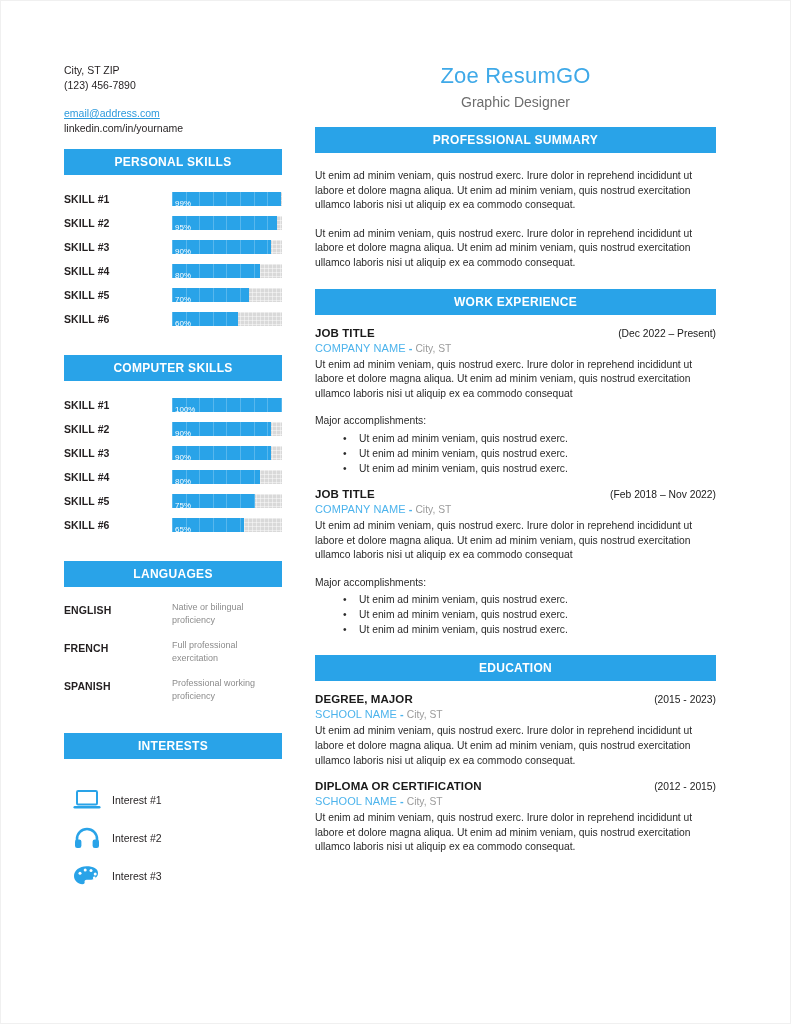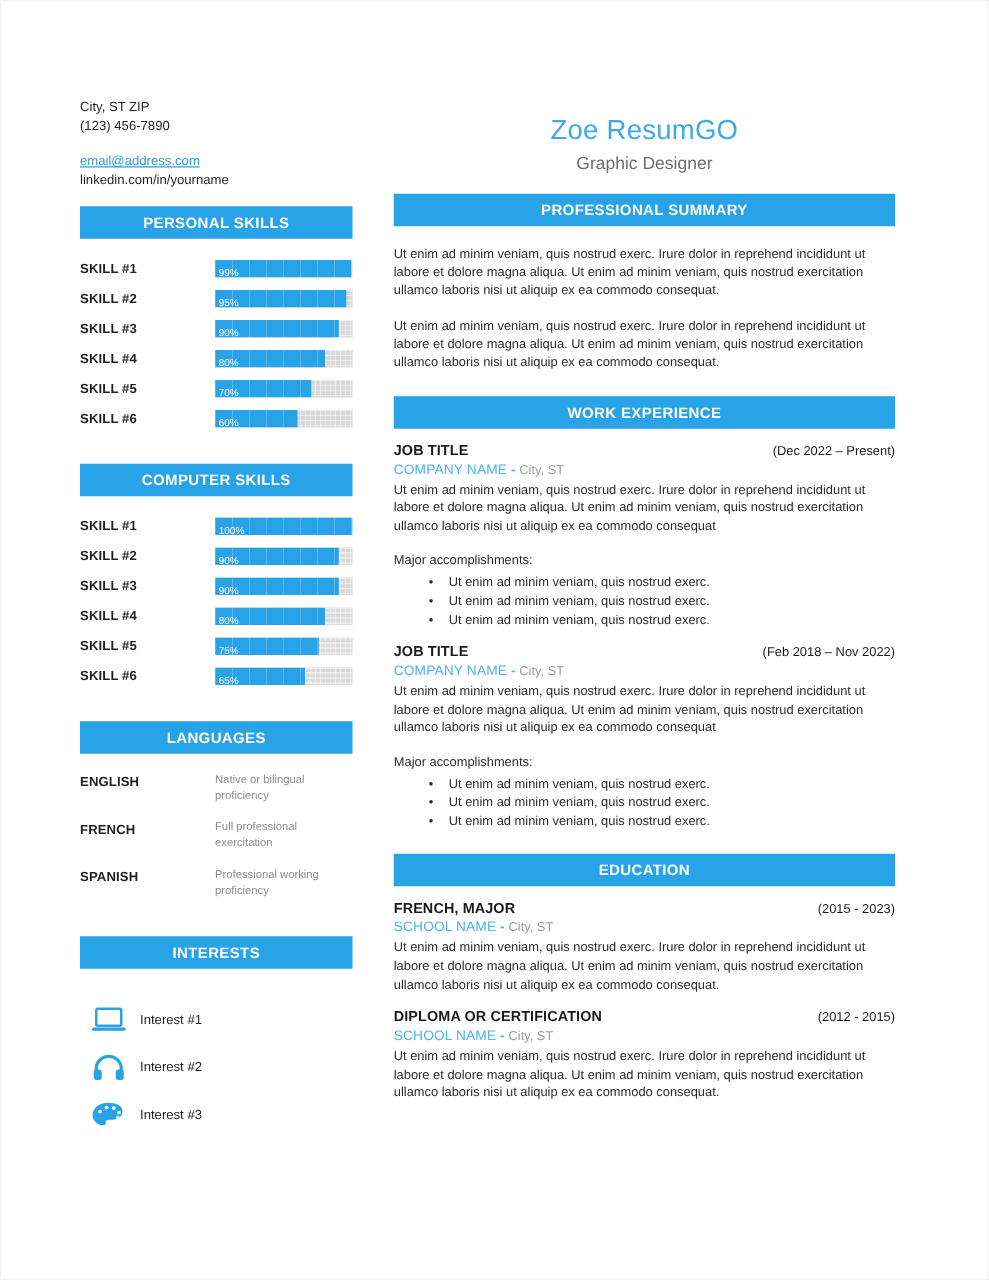--- a/index.html
+++ b/index.html
@@ -21,21 +21,20 @@
     border: 1px solid #f0f0f0;
     overflow: hidden;
   }
 
   
   .left-col {
     position: absolute;
     left: 63px;
     top: 62px;
     width: 218px;
-    margin-top: 16px;
   }
 
   .contact-block {
     font-size: 10.5px;
     color: #231f20;
     line-height: 14.5px;
     margin-bottom: 14px;
   }
   .contact-line { white-space: nowrap; }
   .contact-gap { height: 14px; }
@@ -149,21 +148,20 @@
     color: #231f20;
     padding-left: 2px;
   }
 
   
   .right-col {
     position: absolute;
     left: 314px;
     top: 62px;
     width: 401px;
-    margin-top: 28px;
   }
 
   .name {
     text-align: center;
     font-size: 22px;
     color: #3fa9e8;
     letter-spacing: 0.2px;
     line-height: 26px;
   }
   .subtitle {
@@ -464,21 +462,21 @@
         <li>Ut enim ad minim veniam, quis nostrud exerc.</li>
       </ul>
     </div>
 
     <div style="height:18px"></div>
 
     <div class="sec-bar-r">EDUCATION</div>
 
     <div class="entry">
       <div class="entry-head">
-        <div class="entry-title">FRENCH, MAJOR</div>
+        <div class="entry-title">DEGREE, MAJOR</div>
         <div class="entry-date">(2015 - 2023)</div>
       </div>
       <div class="entry-sub">
         <span class="org">SCHOOL NAME</span>
         <span class="org-sep">-</span>
         <span class="org-loc">City, ST</span>
       </div>
       <div class="entry-body">Ut enim ad minim veniam, quis nostrud exerc. Irure dolor in reprehend incididunt ut labore et dolore magna aliqua. Ut enim ad minim veniam, quis nostrud exercitation ullamco laboris nisi ut aliquip ex ea commodo consequat.</div>
     </div>
 

